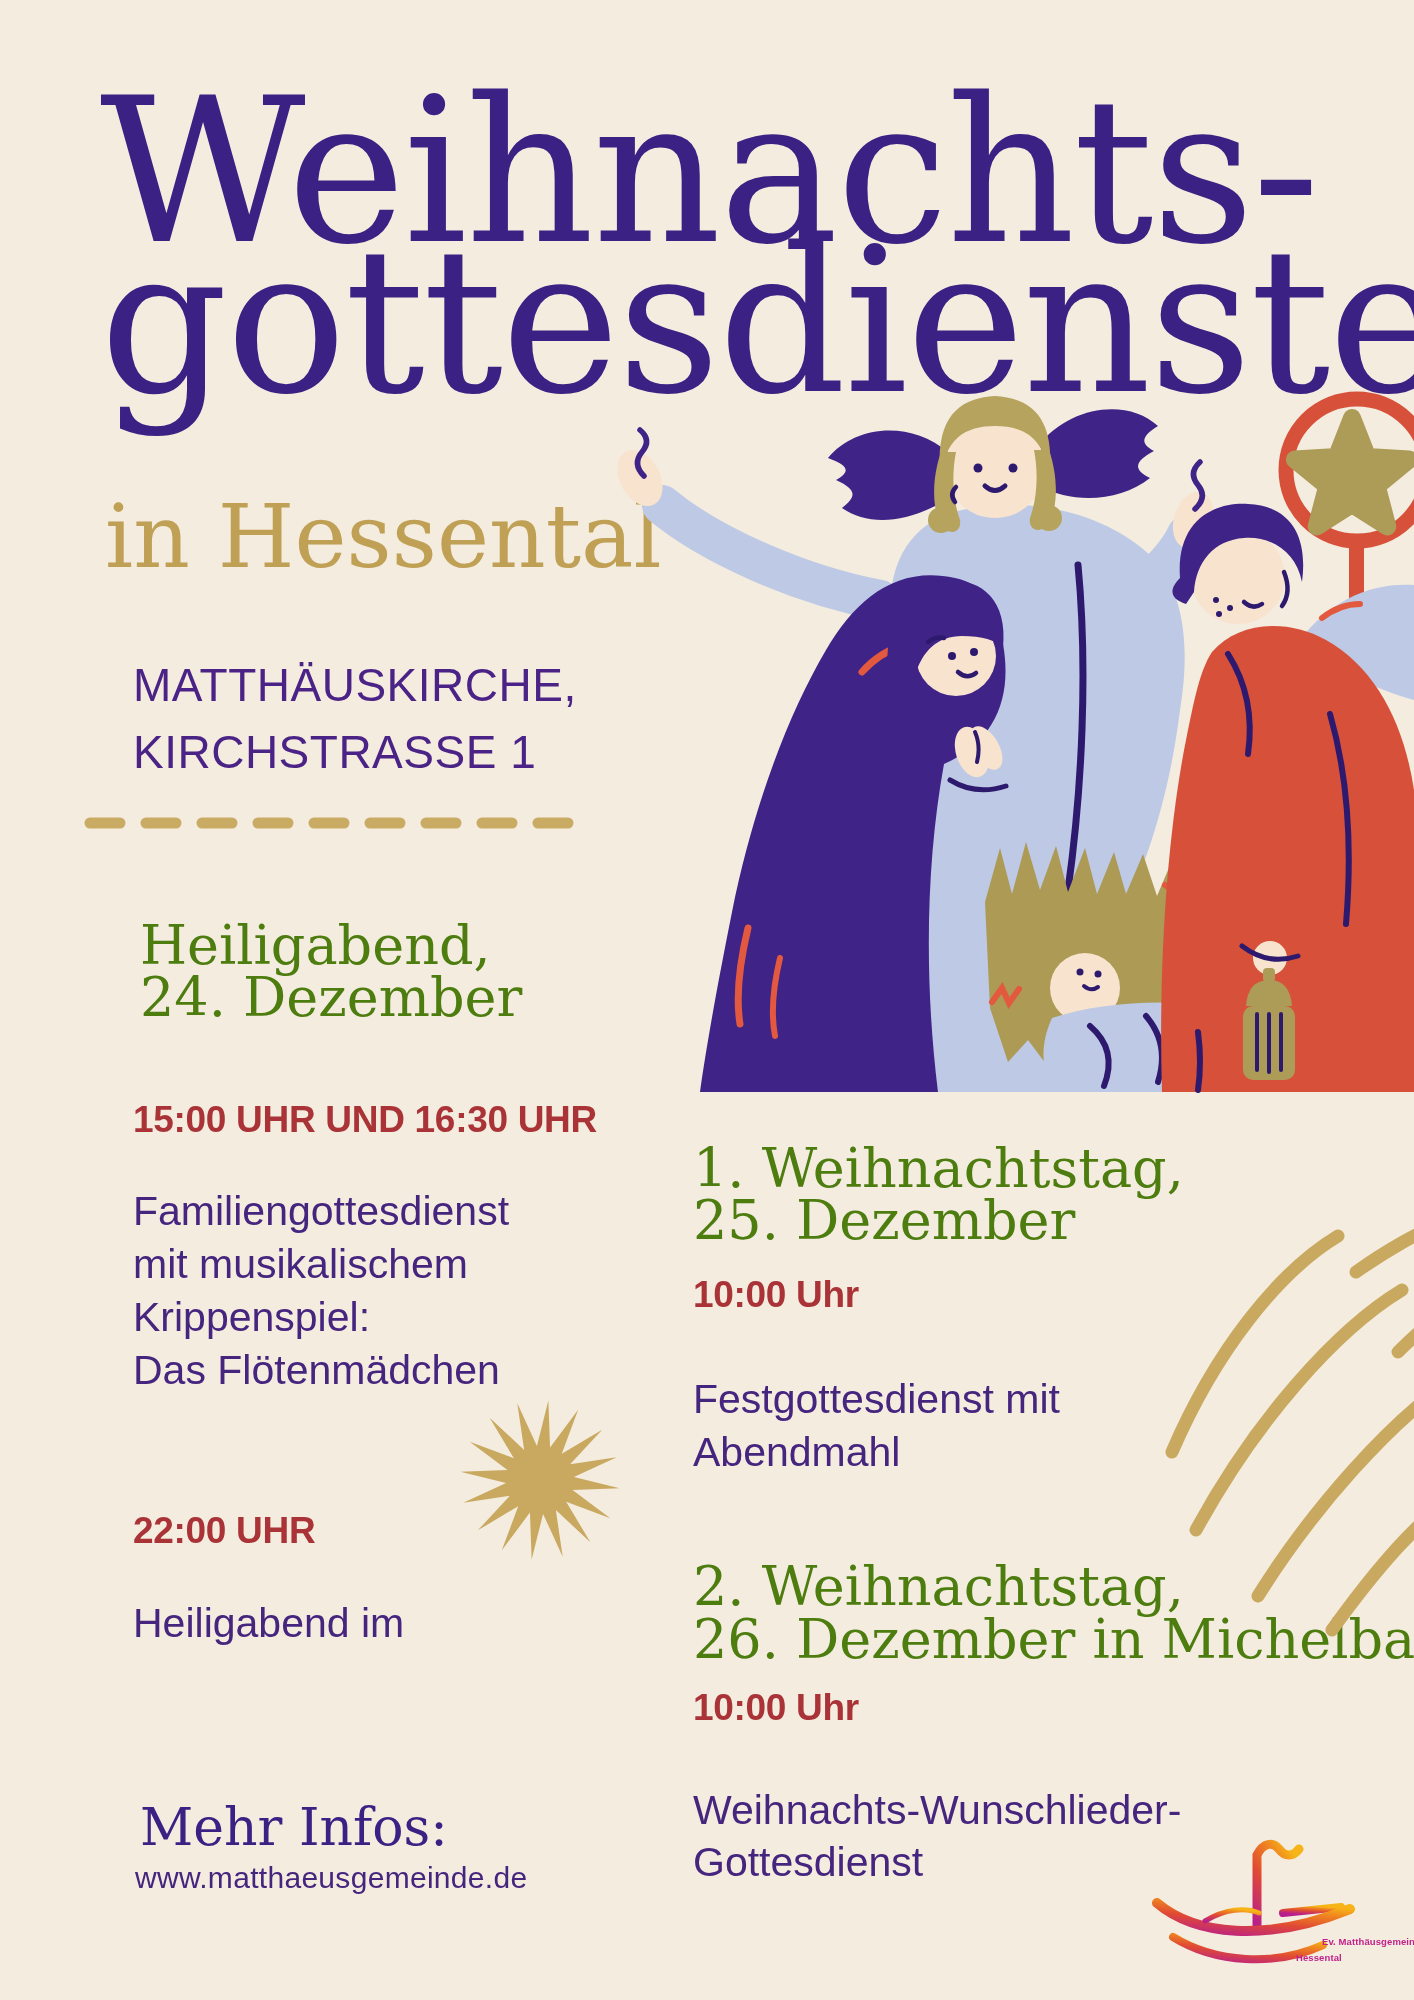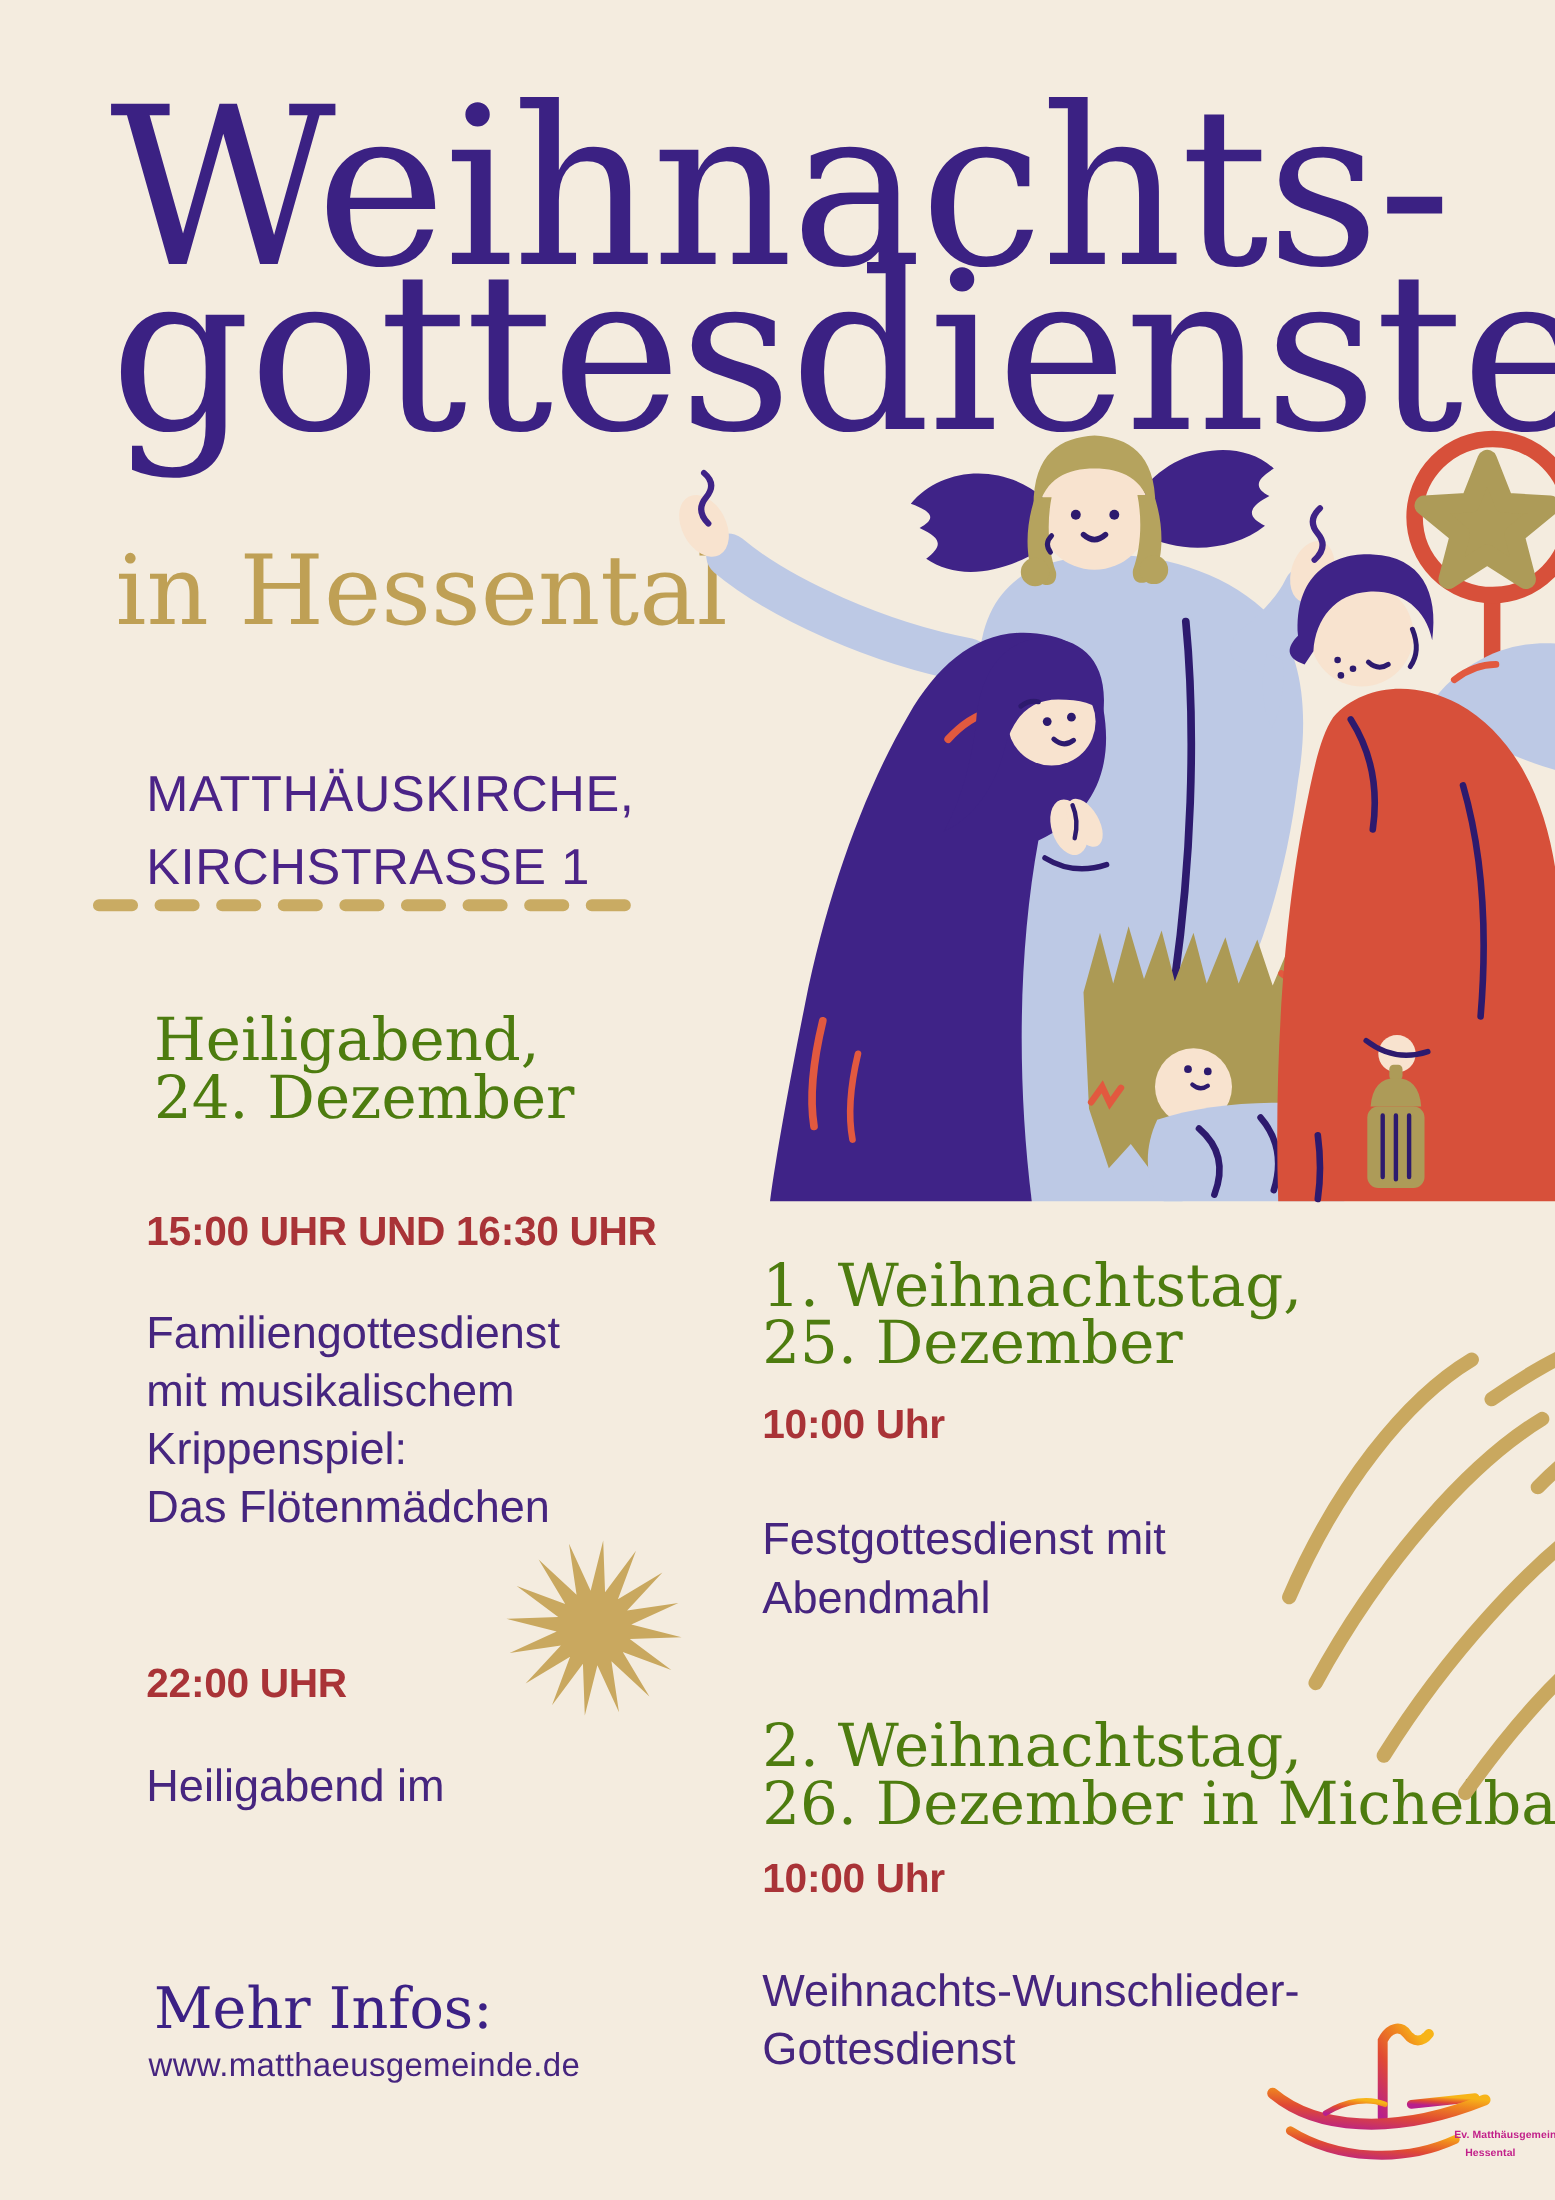--- a/index.html
+++ b/index.html
@@ -19,21 +19,21 @@
     font-size:200px;line-height:150px;
     color:#3b2183;letter-spacing:-2px;
     white-space:nowrap;
   }
   .subtitle{
     left:105px;top:492px;
     font-size:88px;line-height:90px;
     color:#bfa055;white-space:nowrap;
   }
   .address{
-    left:133px;top:688px;
+    left:133px;top:652px;
     font-size:46px;line-height:67px;
     font-weight:500;letter-spacing:0.5px;
     color:#4b2387;white-space:nowrap;
   }
   .h-serif{
     font-size:54px;line-height:52px;
     color:#4d7c0f;white-space:nowrap;
   }
   .time-red{
     font-size:37px;line-height:44px;font-weight:bold;
@@ -238,15 +238,15 @@
     <g stroke="url(#lg)" fill="none" stroke-linecap="round">
       <path d="M112,100 L112,30 C118,18 128,16 134,24 C140,32 148,32 154,24" stroke-width="9"></path>
       <path d="M162,38 L162,140" stroke-width="9"></path>
       <path d="M138,88 L196,82" stroke-width="8"></path>
       <path d="M12,78 C50,110 120,118 205,84" stroke-width="10"></path>
       <path d="M28,112 C70,138 130,142 178,120" stroke-width="8"></path>
       <path d="M60,96 C80,84 100,82 114,88" stroke-width="5"></path>
     </g>
   </svg>
   <div class="abs logo-text sans" style="left:1322px;top:1936px;">Ev. Matthäusgemeinde</div>
-  <div class="abs logo-text sans" style="left:1332px;top:1952px;text-align:right;">Hessental</div>
+  <div class="abs logo-text sans" style="left:1296px;top:1952px;text-align:right;">Hessental</div>
 
 </div>
 
 </body></html>

